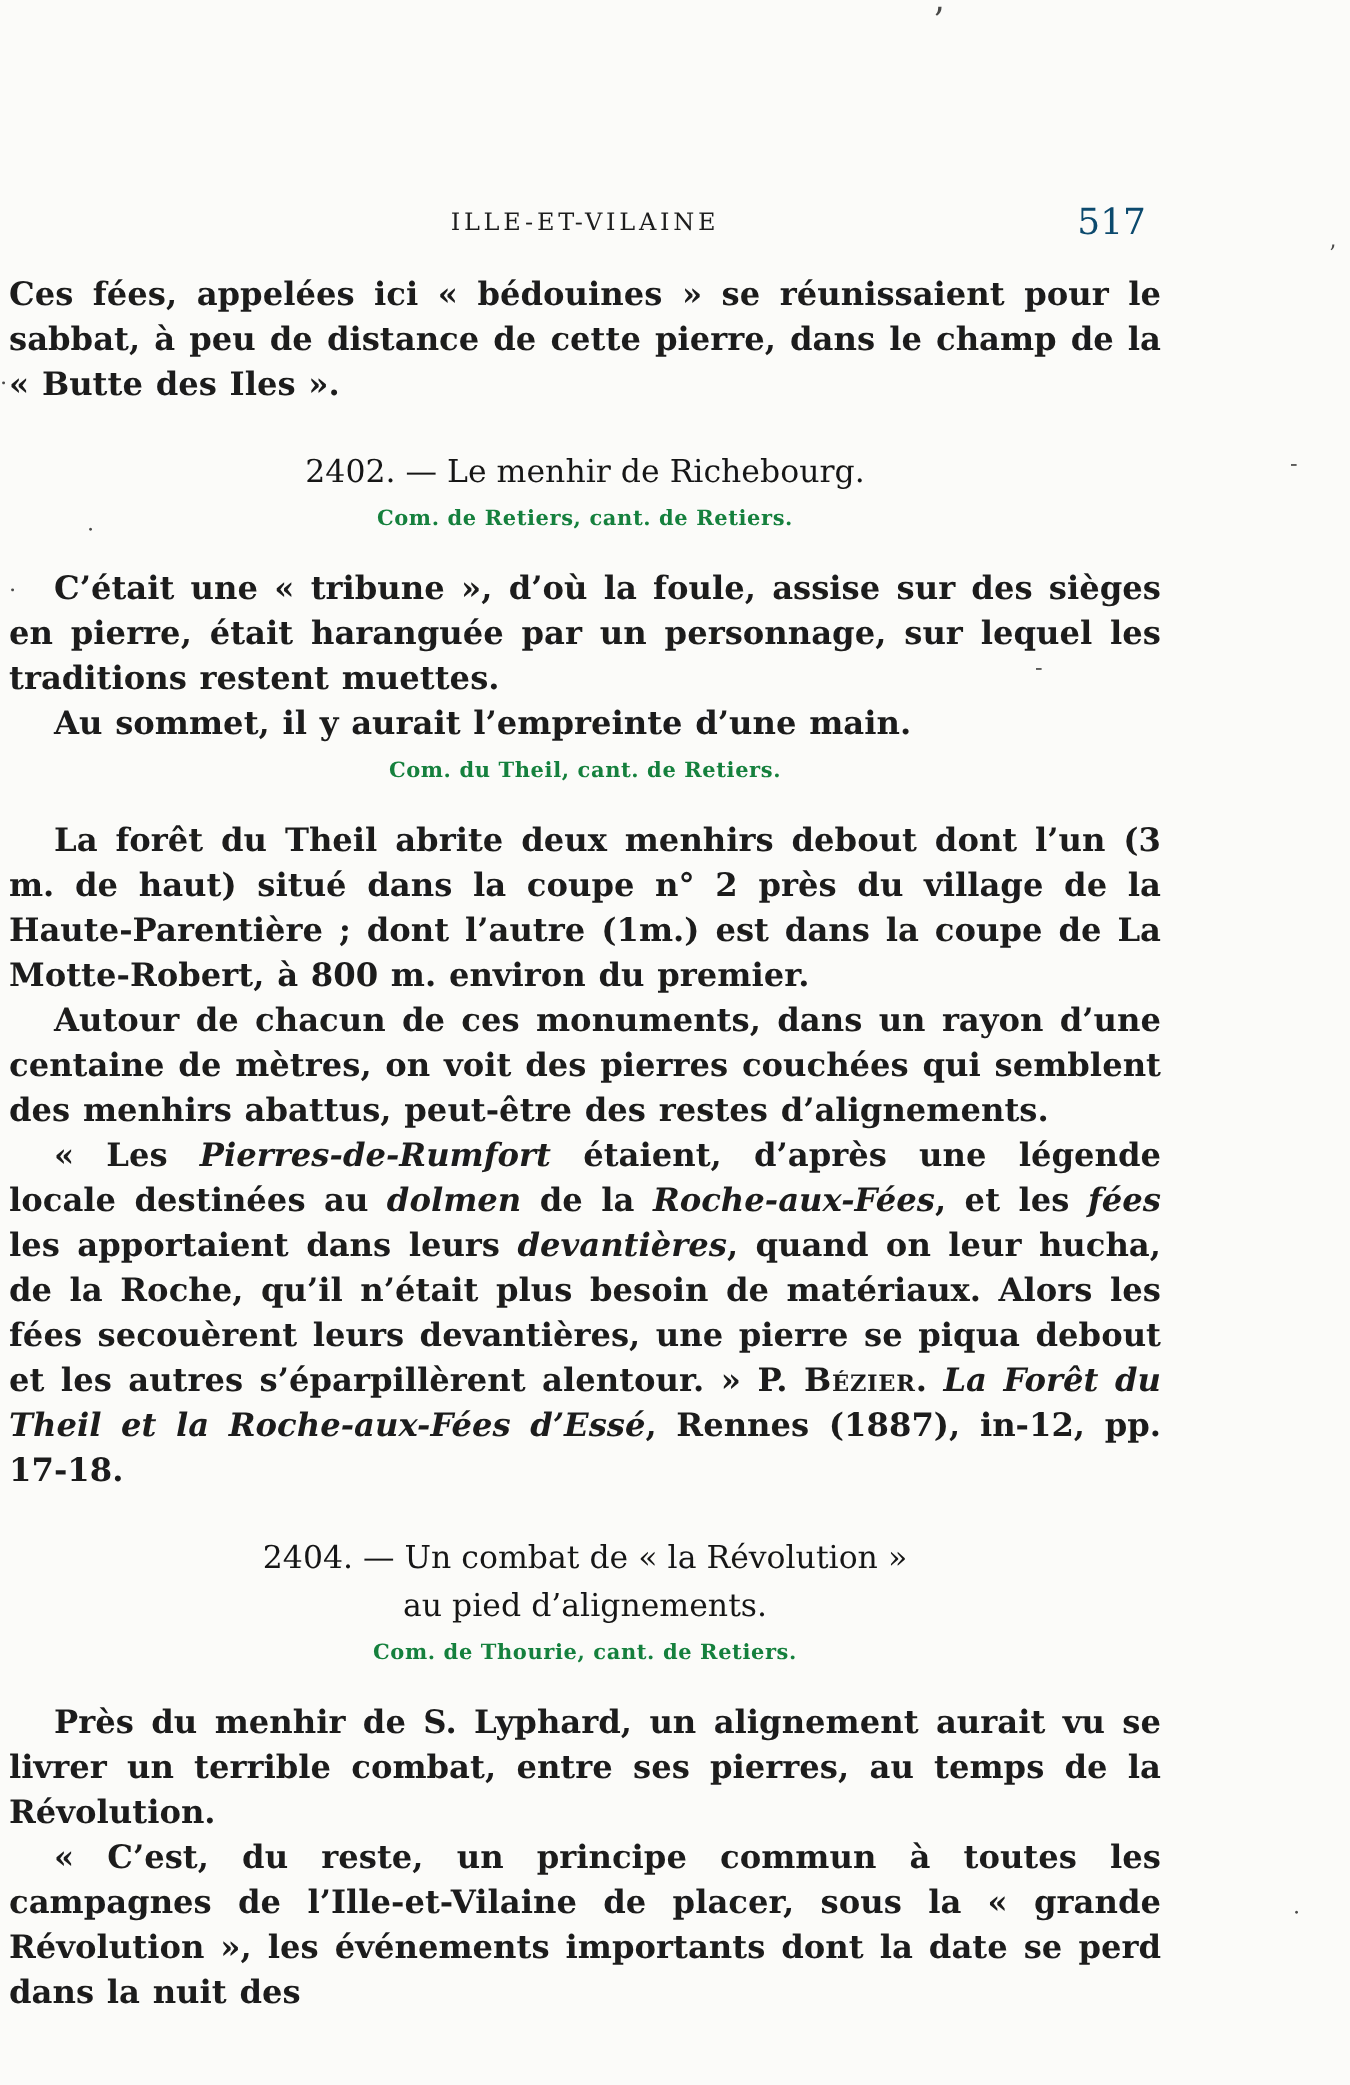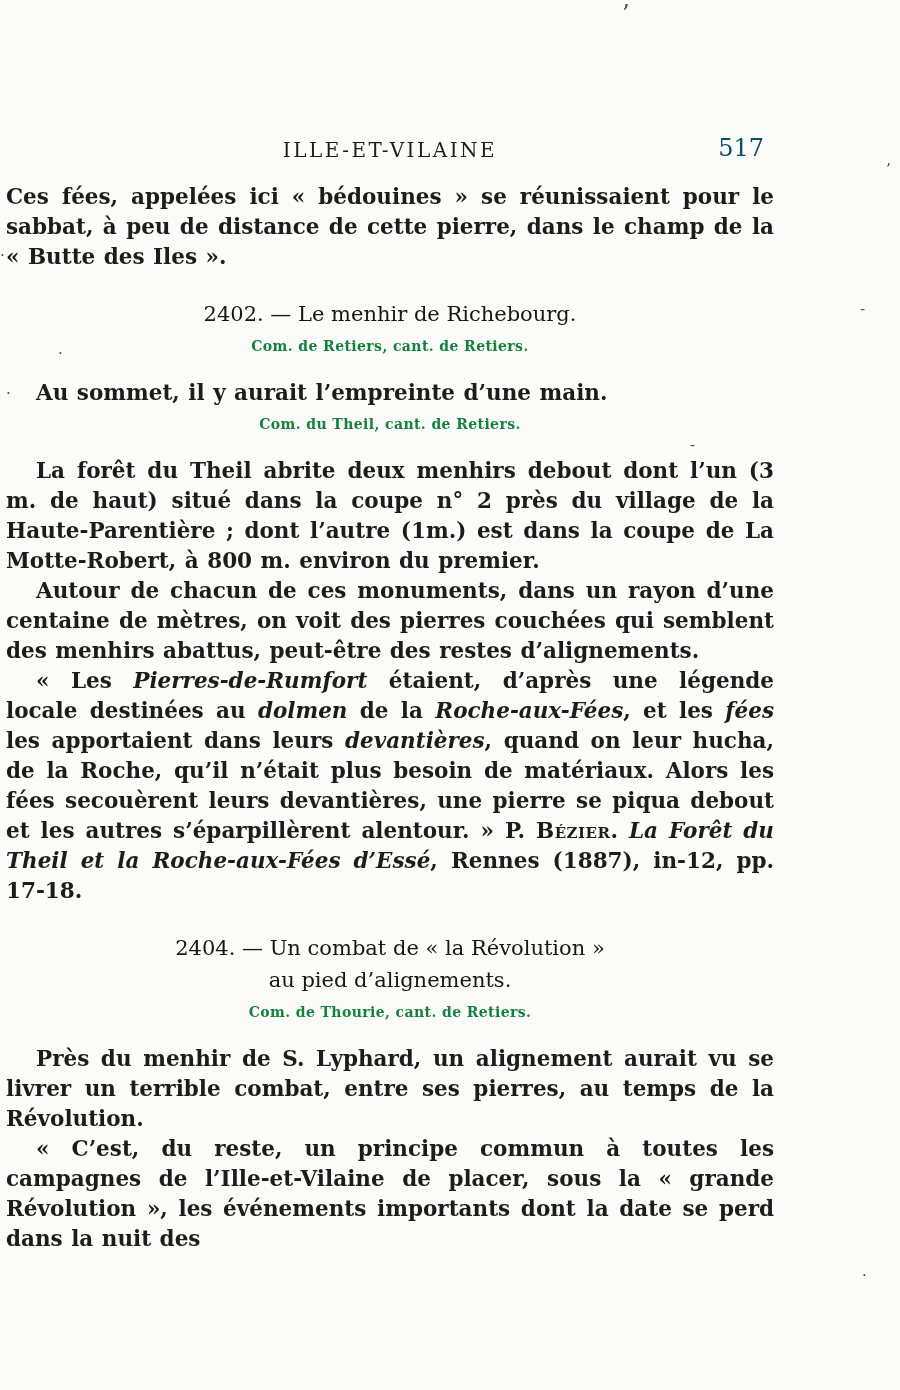--- a/index.html
+++ b/index.html
@@ -28,21 +28,21 @@
     width: 768px;
   }
   .page-header {
     position: relative;
     height: 30px;
     margin-bottom: 18px;
   }
   .running-title {
     display: block;
     text-align: center;
-    font-size: 20px;
+    font-size: 16px;
     letter-spacing: 2.5px;
     font-weight: 500;
     color: #1d1d1d;
     padding-top: 4px;
   }
   .page-number {
     position: absolute;
     right: 10px;
     top: 0;
     font-size: 24px;
@@ -93,20 +93,21 @@
     <div class="page-header">
       <span class="running-title">ILLE-ET-VILAINE</span>
       <span class="page-number">517</span>
     </div>
     <div>
         <p class="para"><span>Ces fées, appelées ici « bédouines » se réunissaient pour le sabbat, à peu de distance de cette pierre, dans le champ de la « Butte des Iles ».</span></p>
         <div class="section-heading">
           <div>2402. — Le menhir de Richebourg.</div>
         </div>
         <div class="section-subheading">Com. de Retiers, cant. de Retiers.</div>
+        <p class="para indent"><span>C’était une « tribune », d’où la foule, assise sur des sièges en pierre, était haranguée par un personnage, sur lequel les traditions restent muettes.</span></p>
         <p class="para indent"><span>Au sommet, il y aurait l’empreinte d’une main.</span></p>
         <div class="section-subheading">Com. du Theil, cant. de Retiers.</div>
         <p class="para indent"><span>La forêt du Theil abrite deux menhirs debout dont l’un (3 m. de haut) situé dans la coupe n° 2 près du village de la Haute-Parentière ; dont l’autre (1m.) est dans la coupe de La Motte-Robert, à 800 m. environ du premier.</span></p>
         <p class="para indent"><span>Autour de chacun de ces monuments, dans un rayon d’une centaine de mètres, on voit des pierres couchées qui semblent des menhirs abattus, peut-être des restes d’alignements.</span></p>
         <p class="para indent"><span>« Les </span><span class="italic">Pierres-de-Rumfort</span><span> étaient, d’après une légende locale destinées au </span><span class="italic">dolmen</span><span> de la </span><span class="italic">Roche-aux-Fées</span><span>, et les </span><span class="italic">fées</span><span> les apportaient dans leurs </span><span class="italic">devantières</span><span>, quand on leur hucha, de la Roche, qu’il n’était plus besoin de matériaux. Alors les fées secouèrent leurs devantières, une pierre se piqua debout et les autres s’éparpillèrent alentour. » P. </span><span class="smallcaps">Bézier</span><span>. </span><span class="italic">La Forêt du Theil et la Roche-aux-Fées d’Essé</span><span>, Rennes (1887), in-12, pp. 17-18.</span></p>
         <div class="section-heading">
           <div>2404. — Un combat de « la Révolution »</div>
           <div>au pied d’alignements.</div>
         </div>
         <div class="section-subheading">Com. de Thourie, cant. de Retiers.</div>

